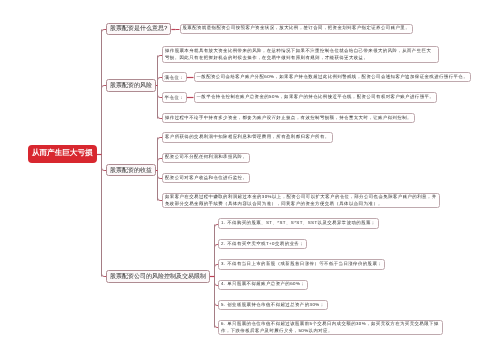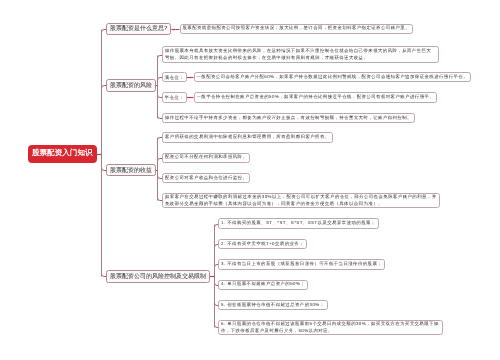--- a/index.html
+++ b/index.html
@@ -148,21 +148,21 @@
       <path d="M 214.5 227.1 Q 214.5 224.5 217.1 224.5 L 218 224.5" fill="none" stroke="url(#g13)" stroke-width="1" stroke-linecap="butt"></path>
       <path d="M 214.5 247.1 Q 214.5 244.5 217.1 244.5 L 218 244.5" fill="none" stroke="url(#g14)" stroke-width="1" stroke-linecap="butt"></path>
       <path d="M 214.5 267.1 Q 214.5 264.5 217.1 264.5 L 218 264.5" fill="none" stroke="url(#g15)" stroke-width="1" stroke-linecap="butt"></path>
       <path d="M 214.5 282.9 Q 214.5 285.5 217.1 285.5 L 218 285.5" fill="none" stroke="url(#g16)" stroke-width="1" stroke-linecap="butt"></path>
       <path d="M 214.5 302.9 Q 214.5 305.5 217.1 305.5 L 218 305.5" fill="none" stroke="url(#g17)" stroke-width="1" stroke-linecap="butt"></path>
       <path d="M 214.5 324.9 Q 214.5 327.5 217.1 327.5 L 218 327.5" fill="none" stroke="url(#g18)" stroke-width="1" stroke-linecap="butt"></path>
       <path d="M 186.578125 77.5 L 193.5 77.5" fill="none" stroke="#bd4257" stroke-width="1.2" stroke-linecap="butt"></path>
       <path d="M 186.578125 97.5 L 193.5 97.5" fill="none" stroke="#bd4257" stroke-width="1.2" stroke-linecap="butt"></path>
     </svg>
 
-  <div class="node root" style="left:27.5px;top:144.5px;width:69.5px;height:18px;">股票配资入门知识</div>
+  <div class="node root" style="left:27.5px;top:144.5px;width:69.5px;height:18px;">从而产生巨大亏损</div>
 
   <div class="node topic" id="t0" style="left:106px;top:22.5px;height:12.6px;">股票配资是什么意思?</div>
   <div class="node topic" id="t1" style="left:106px;top:79.2px;height:12.6px;">股票配资的风险</div>
   <div class="node topic" id="t2" style="left:106px;top:163.9px;height:12.6px;">股票配资的收益</div>
   <div class="node topic" id="t3" style="left:106px;top:270px;height:12.6px;">股票配资公司的风险控制及交易限制</div>
 
   <div class="node leaf one" style="left:179.5px;top:23.6px;height:10.6px;">股票配资就是指配资公司按照客户资金状况，放大比例，签订合同，把资金划到客户指定证券公司账户里。</div>
 
   <div class="node leaf" style="left:162px;top:46.2px;width:277px;height:16.8px;">操作股票本身就具有放大资金比例带来的风险，在这种情况下如果不注重控制仓位就会给自己带来很大的风险，从而产生巨大亏损。因此只有在把握好机会的时候去操作，在交易中做到有原则有规则，才能获得更大收益。</div>
 

